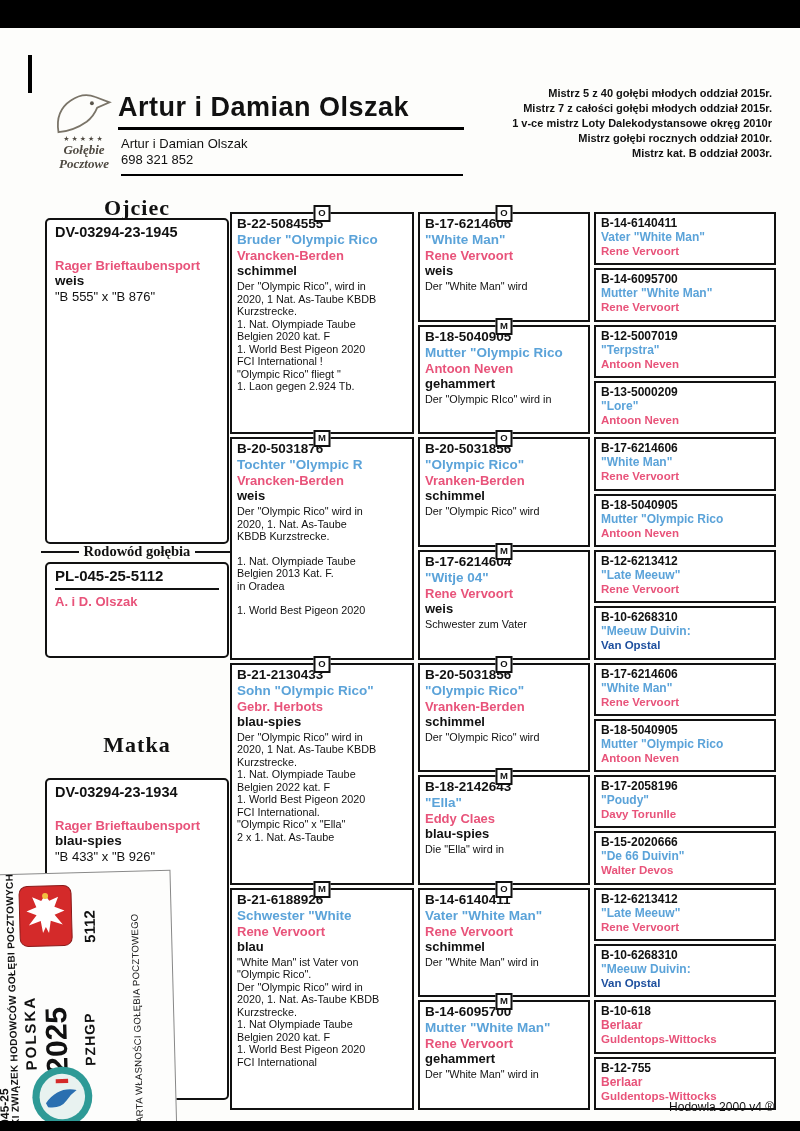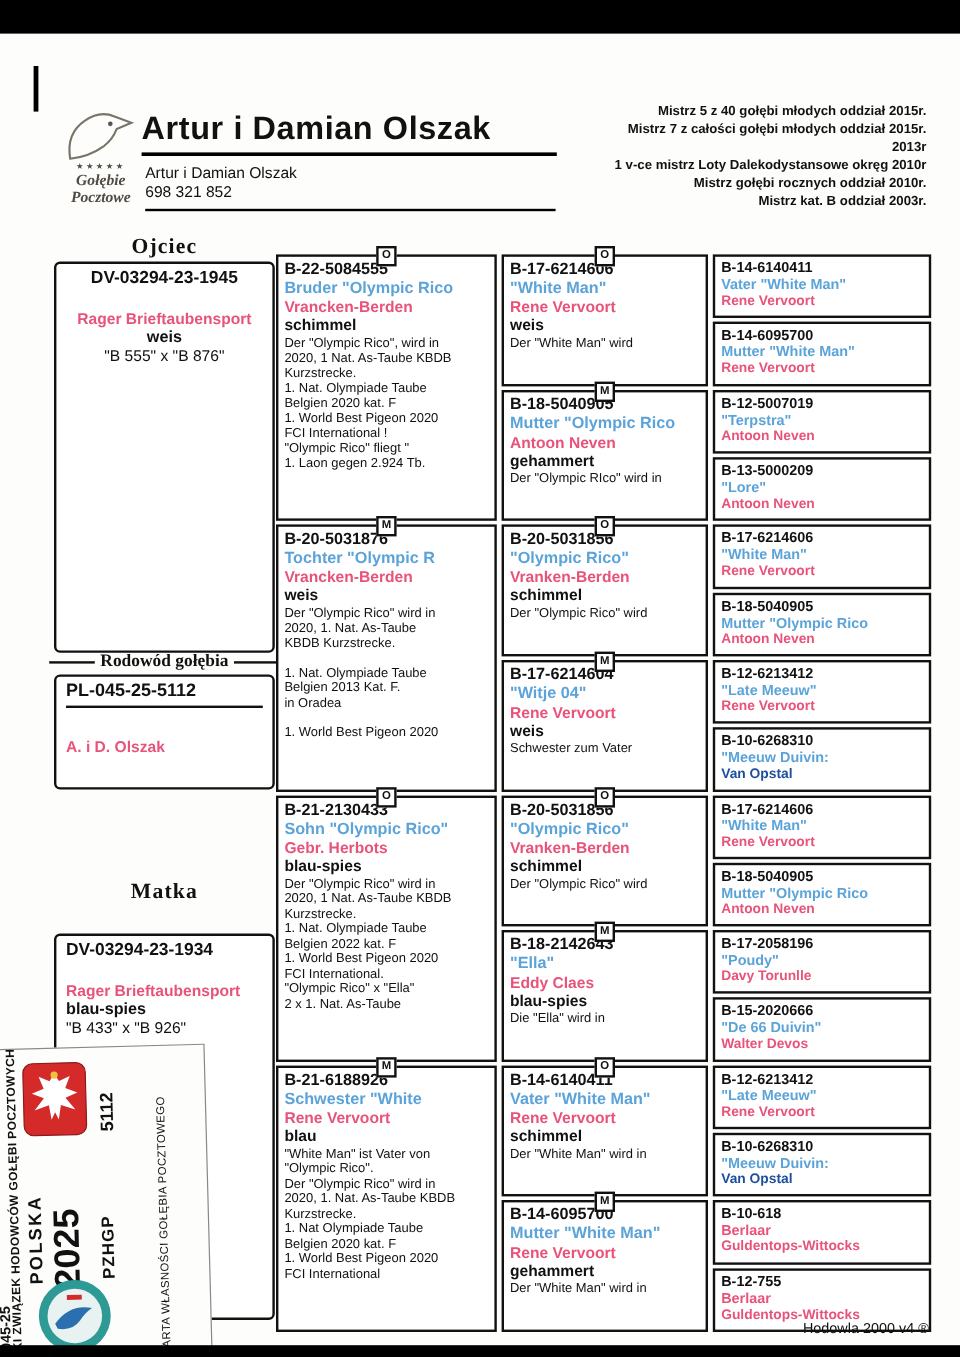--- a/index.html
+++ b/index.html
@@ -18,33 +18,33 @@
              font-size:13px;color:#4f4a42;line-height:14px;}
   .title{position:absolute;left:118px;top:92px;width:346px;font-size:27px;font-weight:bold;
          border-bottom:3px solid #000;padding-bottom:4px;letter-spacing:.5px;}
   .address{position:absolute;left:121px;top:136px;width:342px;font-size:13px;line-height:16px;
            border-bottom:2px solid #000;padding-bottom:6px;}
   .achv{position:absolute;right:28px;top:86px;width:330px;text-align:right;
         font-size:11px;font-weight:bold;line-height:15px;}
 
   
   .c1label{position:absolute;left:45px;width:184px;text-align:center;
-           font-family:"Liberation Serif",serif;font-weight:bold;font-size:18px;letter-spacing:1px;}
+           font-family:"Liberation Serif",serif;font-weight:bold;font-size:22px;letter-spacing:1px;}
   .c1box{position:absolute;left:45px;width:184px;border:2px solid #111;border-radius:5px;
          background:#fff;box-sizing:border-box;padding:4px 8px;}
   .c1box .ring{font-size:14.5px;font-weight:bold;}
   .gap18{height:18px;}
   .breeder{color:var(--accent-pink,#e8537a);font-weight:bold;font-size:13px;line-height:15px;}
   .bcolor{font-weight:bold;font-size:13.5px;line-height:16px;}
   .parents{font-size:13px;line-height:16px;}
   .rodowod{position:absolute;left:41px;top:543px;width:192px;display:flex;align-items:center;gap:5px;
            font-family:"Liberation Serif",serif;font-weight:bold;font-size:14.5px;white-space:nowrap;justify-content:flex-end;}
   .rodowod::before,.rodowod::after{content:"";flex:1;border-top:2px solid #111;}
   .subj .ring{border-bottom:2px solid #111;padding-bottom:4px;font-size:15px;}
-  .subj .breeder{margin-top:25px;}
+  .subj .breeder{margin-top:4px;}
 
   
   .acol{position:absolute;top:212px;height:898px;display:flex;flex-direction:column;gap:3px;}
   .col-g2{left:230px;width:184px;}
   .col-g3{left:418px;width:172px;}
   .col-g4{left:594px;width:182px;}
   .abox{flex:1;border:2px solid #111;background:#fff;box-sizing:border-box;position:relative;
         padding:2px 5px;overflow:visible;}
   .marker{position:absolute;top:-9px;left:50%;transform:translateX(-50%);width:13px;height:13px;
           border:2px solid #111;background:#fff;text-align:center;
@@ -96,28 +96,27 @@
   <div class="title">Artur i Damian Olszak</div>
 
   <div class="address">
     <div>Artur i Damian Olszak</div>
     <div>698 321 852</div>
   </div>
 
   <div class="achv">
     <div>Mistrz 5 z 40 gołębi młodych oddział 2015r.</div>
     <div>Mistrz 7 z całości gołębi młodych oddział 2015r.</div>
-    <div>2013r</div>
     <div>1 v-ce mistrz Loty Dalekodystansowe okręg 2010r</div>
     <div>Mistrz gołębi rocznych oddział 2010r.</div>
     <div>Mistrz kat. B oddział 2003r.</div>
   </div>
 
   <div class="c1label" style="top:195px;">Ojciec</div>
-  <div class="c1box" style="top:218px;height:326px;text-align:center;">
+  <div class="c1box" style="top:218px;height:326px;">
     <div class="ring">DV-03294-23-1945</div>
     <div class="gap18"></div>
     <div class="breeder">Rager Brieftaubensport</div>
     <div class="bcolor">weis</div>
     <div class="parents">"B 555" x "B 876"</div>
   </div>
 
   <div class="rodowod">
     <span>Rodowód gołębia</span>
   </div>

